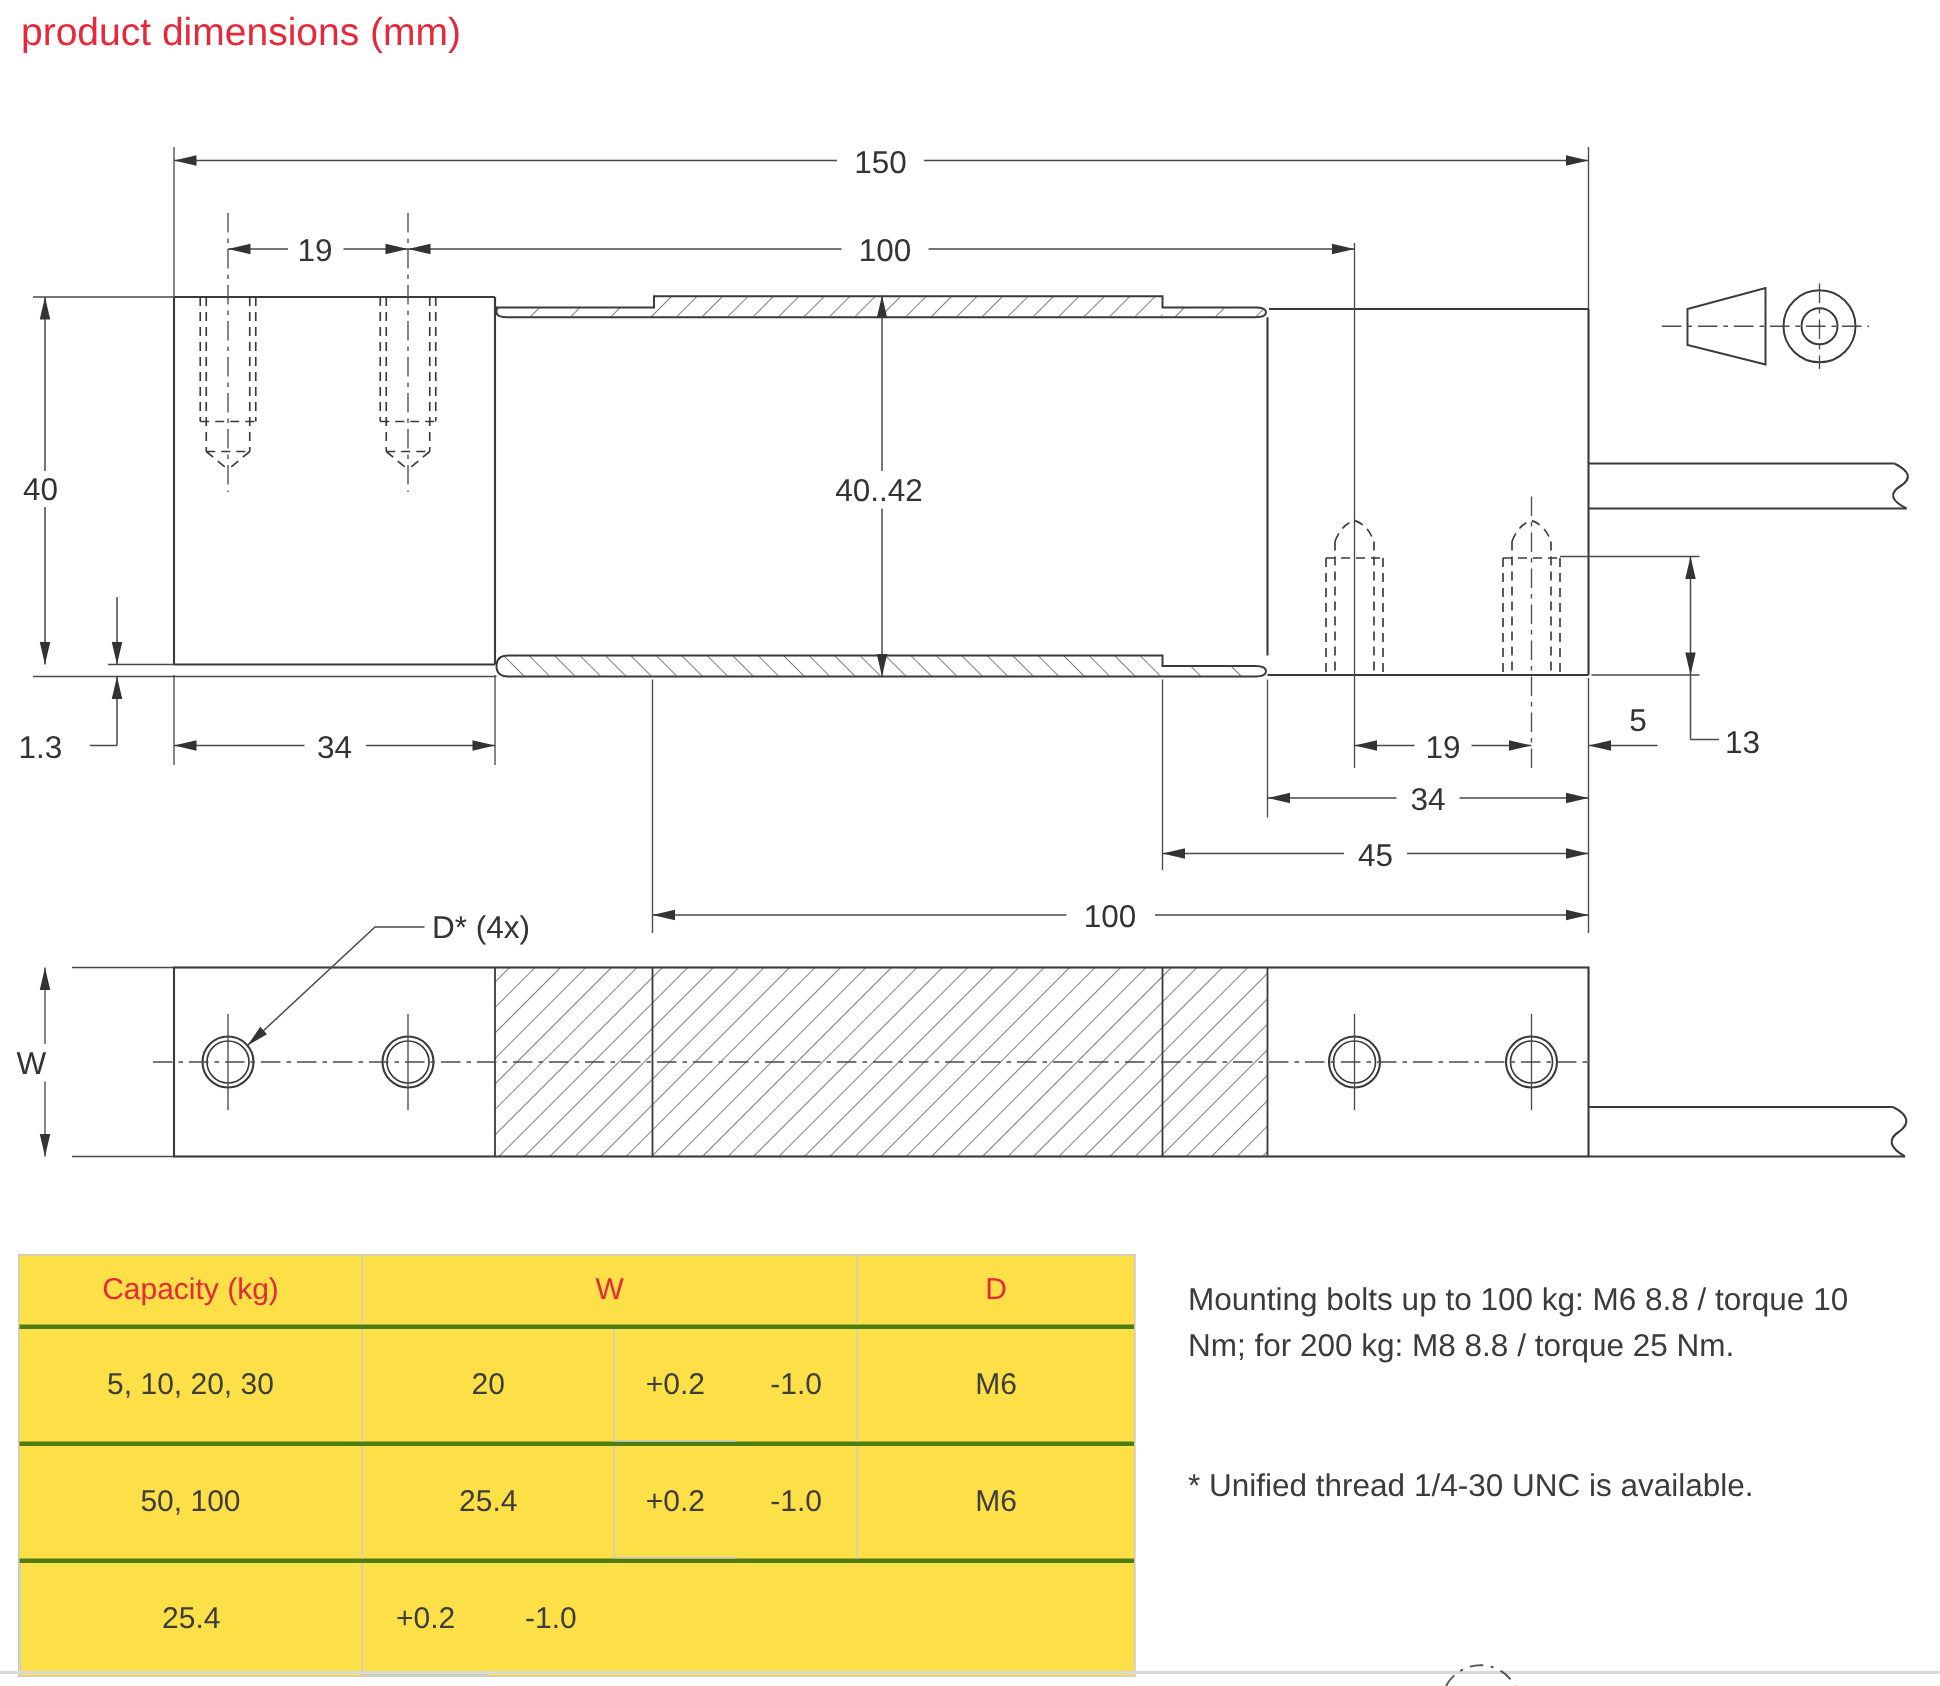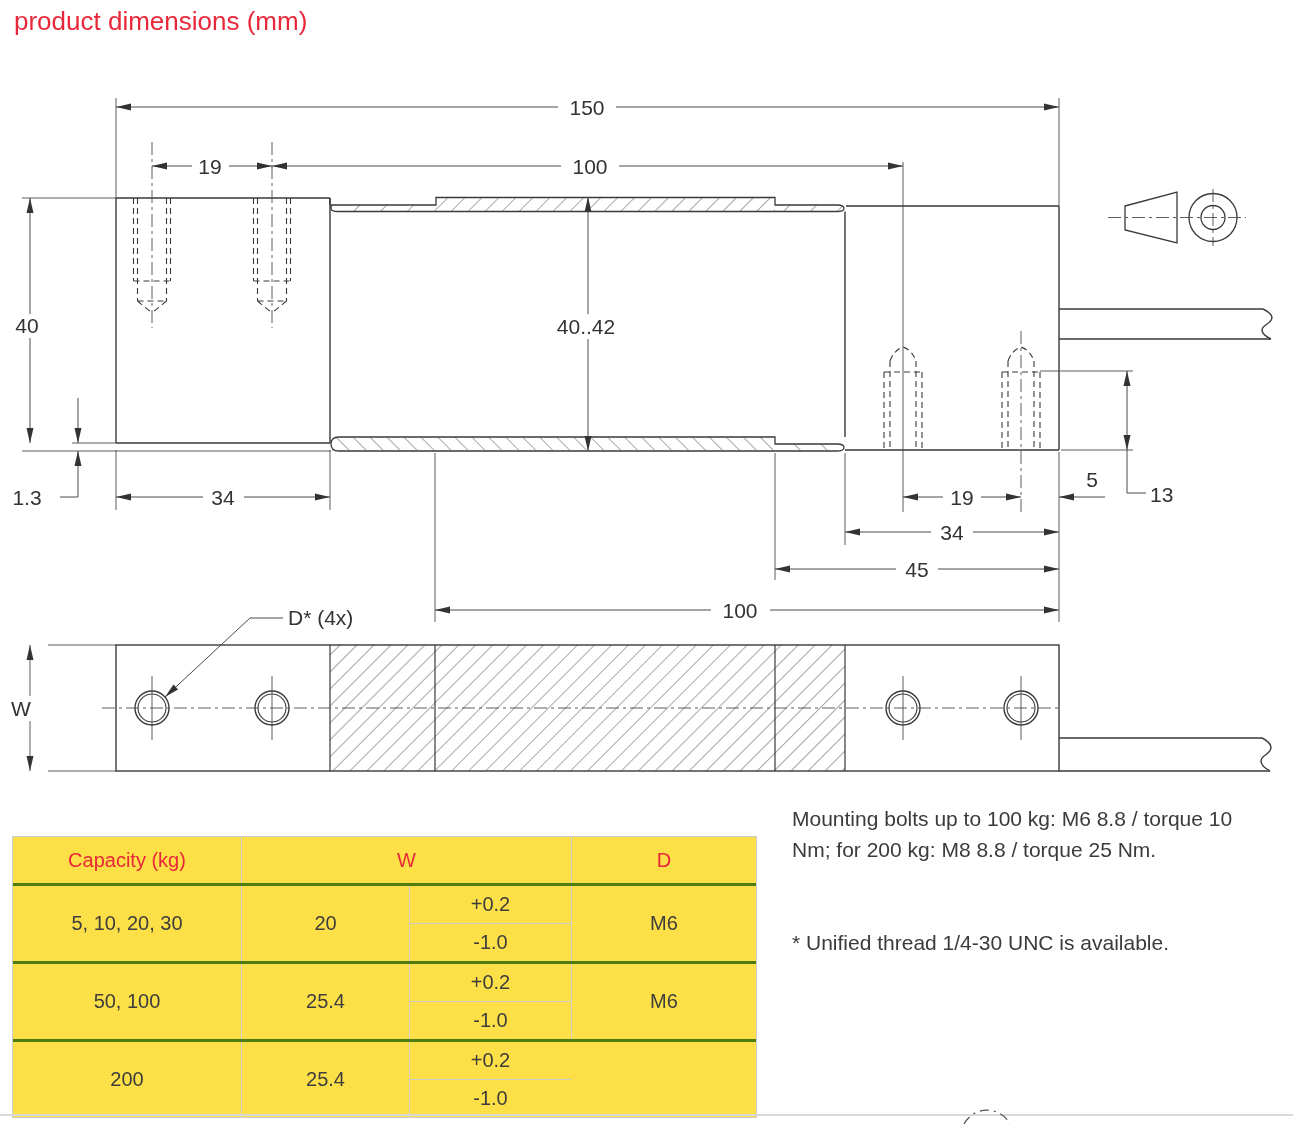--- a/index.html
+++ b/index.html
@@ -12,25 +12,25 @@
   
   .spec-table{position:absolute;left:12px;top:836px;width:743px;
        border:1px solid #cccccc;font-size:20px;color:#3d3d3d;background:#fde047;}
   .t-header{display:grid;grid-template-columns:228px 330px 185px;height:46px;}
   .t-header .cell{display:flex;align-items:center;justify-content:center;
        color:#e8283a;}
   .t-row{display:grid;grid-template-columns:228px 168px 162px 185px;height:75px;
        border-top:3px solid #4d7c0f;}
   .cell{display:flex;align-items:center;justify-content:center;}
   .bL{border-left:1px solid #cccccc;}
-  .tolcell{display:flex;flex-direction:column;}
+  .tolcell{display:flex;flex-direction:row;}
   .tolcell .tol{flex:1;display:flex;align-items:center;justify-content:center;}
   .tolcell .tol:first-child{border-bottom:1px solid #cccccc;}
   
-  .notes{position:absolute;left:792px;top:803px;width:466px;font-size:21px;
+  .notes{position:absolute;left:792px;top:851px;width:466px;font-size:21px;
        line-height:31px;color:#3b3b3b;}
   .notes p{margin:0 0 31px 0;}
   .notes p:last-child{margin:0;}
   
   .bottom-rule{position:absolute;left:0;top:1114px;width:1293px;height:2px;
        background:#d9d9d9;}
   .bottom-arc{position:absolute;left:950px;top:1100px;}
 </style>
 </head>
 <body>
@@ -238,21 +238,20 @@
     <div class="cell">50, 100</div>
     <div class="cell bL">25.4</div>
     <div class="tolcell bL">
       <div class="tol">+0.2</div>
       <div class="tol">-1.0</div>
     </div>
     <div class="cell bL">M6</div>
   </div>
 
   <div class="t-row">
-    <div class="cell">200</div>
     <div class="cell bL">25.4</div>
     <div class="tolcell bL">
       <div class="tol">+0.2</div>
       <div class="tol">-1.0</div>
     </div>
   </div>
 </div>
 
 <div class="notes">
   <p>Mounting bolts up to 100 kg: M6 8.8 / torque 10 Nm; for 200 kg: M8 8.8 / torque 25 Nm.</p>

